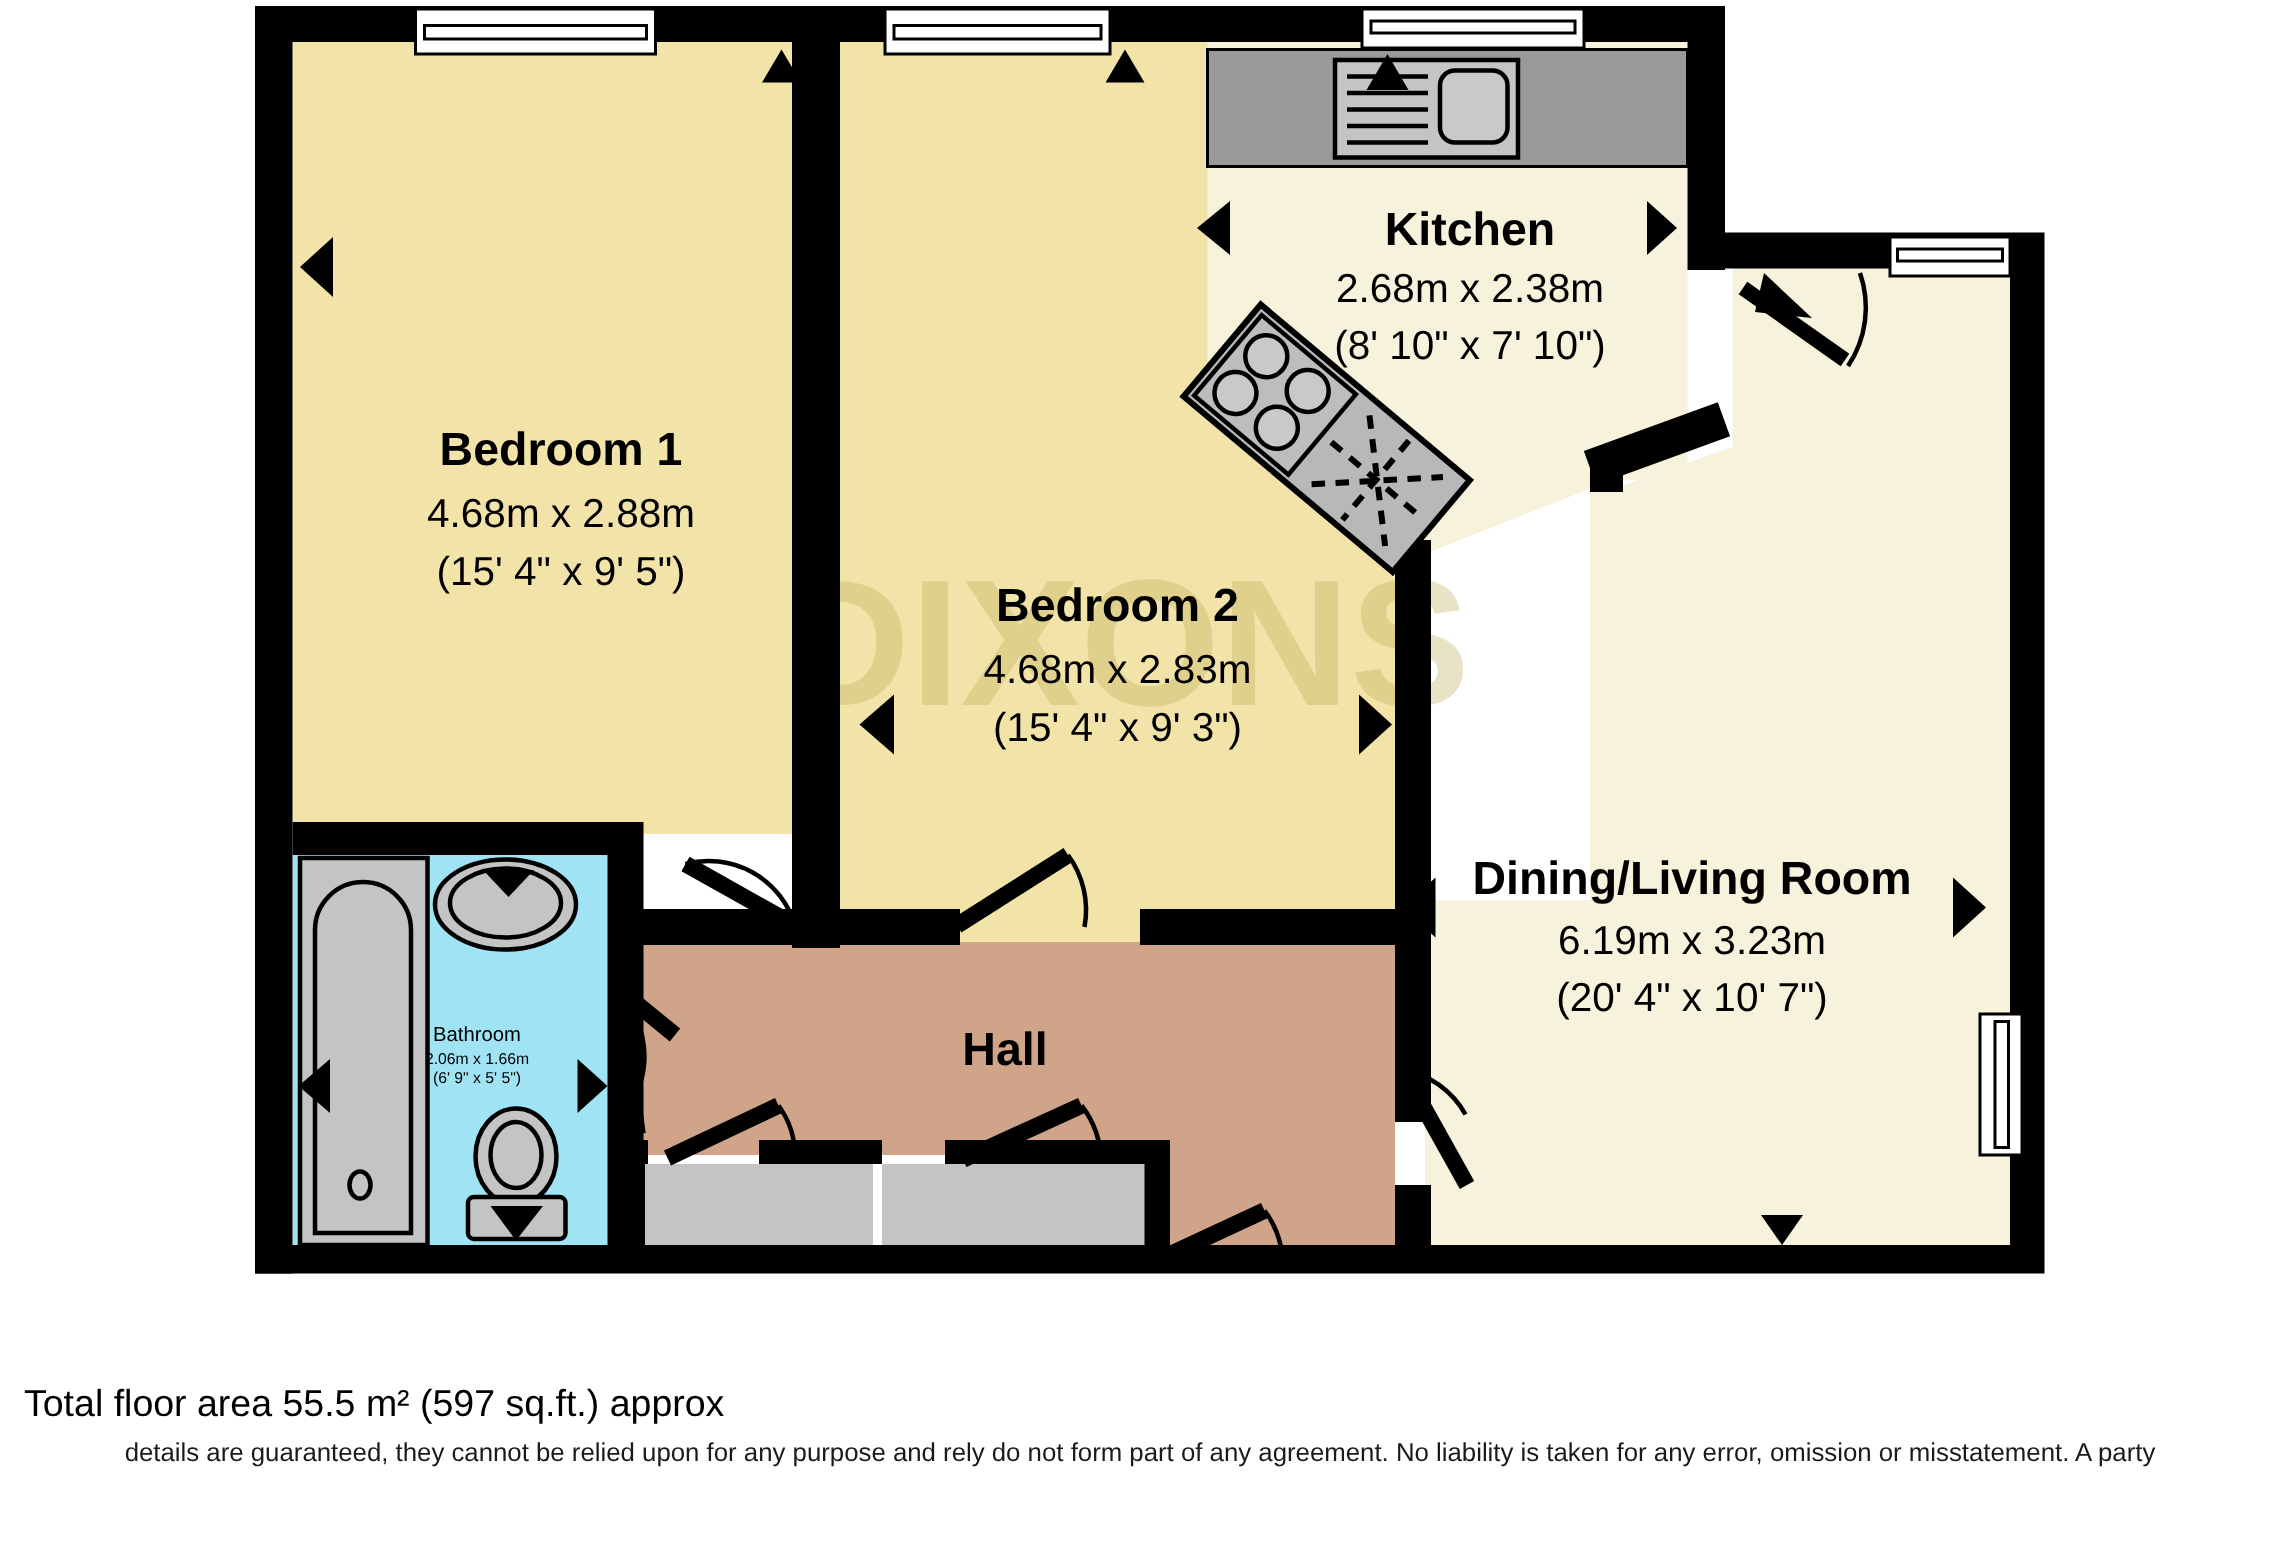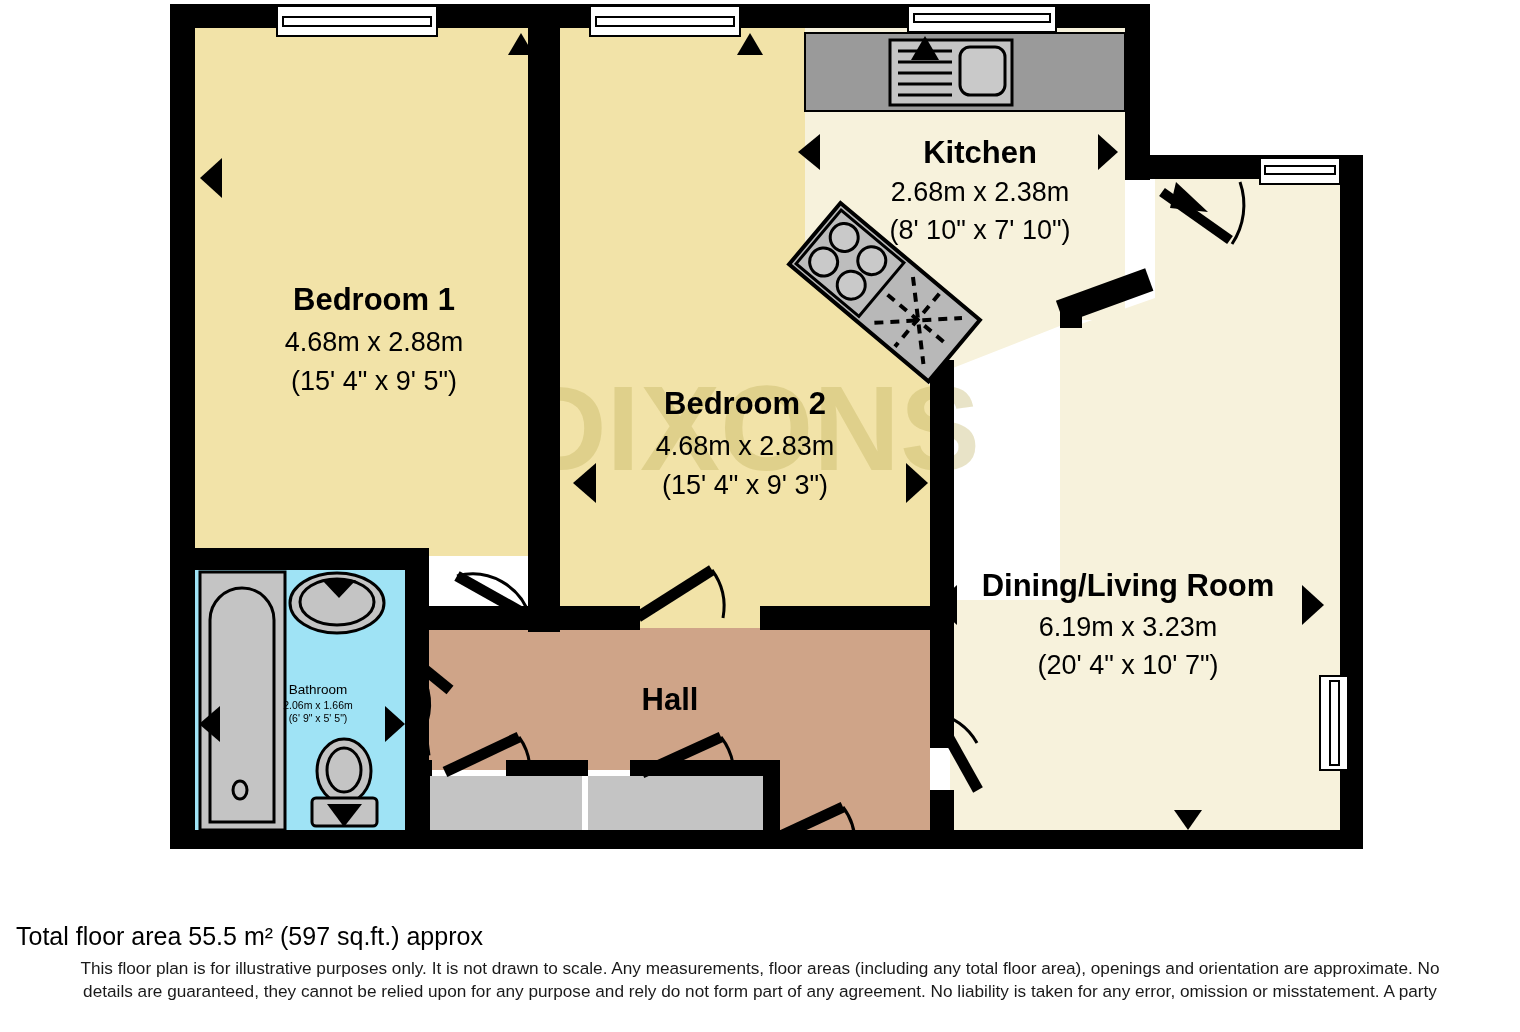--- a/index.html
+++ b/index.html
@@ -300,16 +300,15 @@
       <text class="hall-name" x="670" y="710" text-anchor="middle">Hall</text>
     </g>
   </g>
 
 </svg>
 </div>
 
 <div id="footer">
   <div class="total-area">Total floor area 55.5 m² (597 sq.ft.) approx</div>
   <div class="disclaimer">
-    <span>This floor plan is for illustrative purposes only. It is not drawn to scale. Any measurements, floor areas (including any total floor area), openings and orientation are approximate. No</span>
     <span>details are guaranteed, they cannot be relied upon for any purpose and rely do not form part of any agreement. No liability is taken for any error, omission or misstatement. A party</span>
   </div>
 </div>
 
 </body></html>

